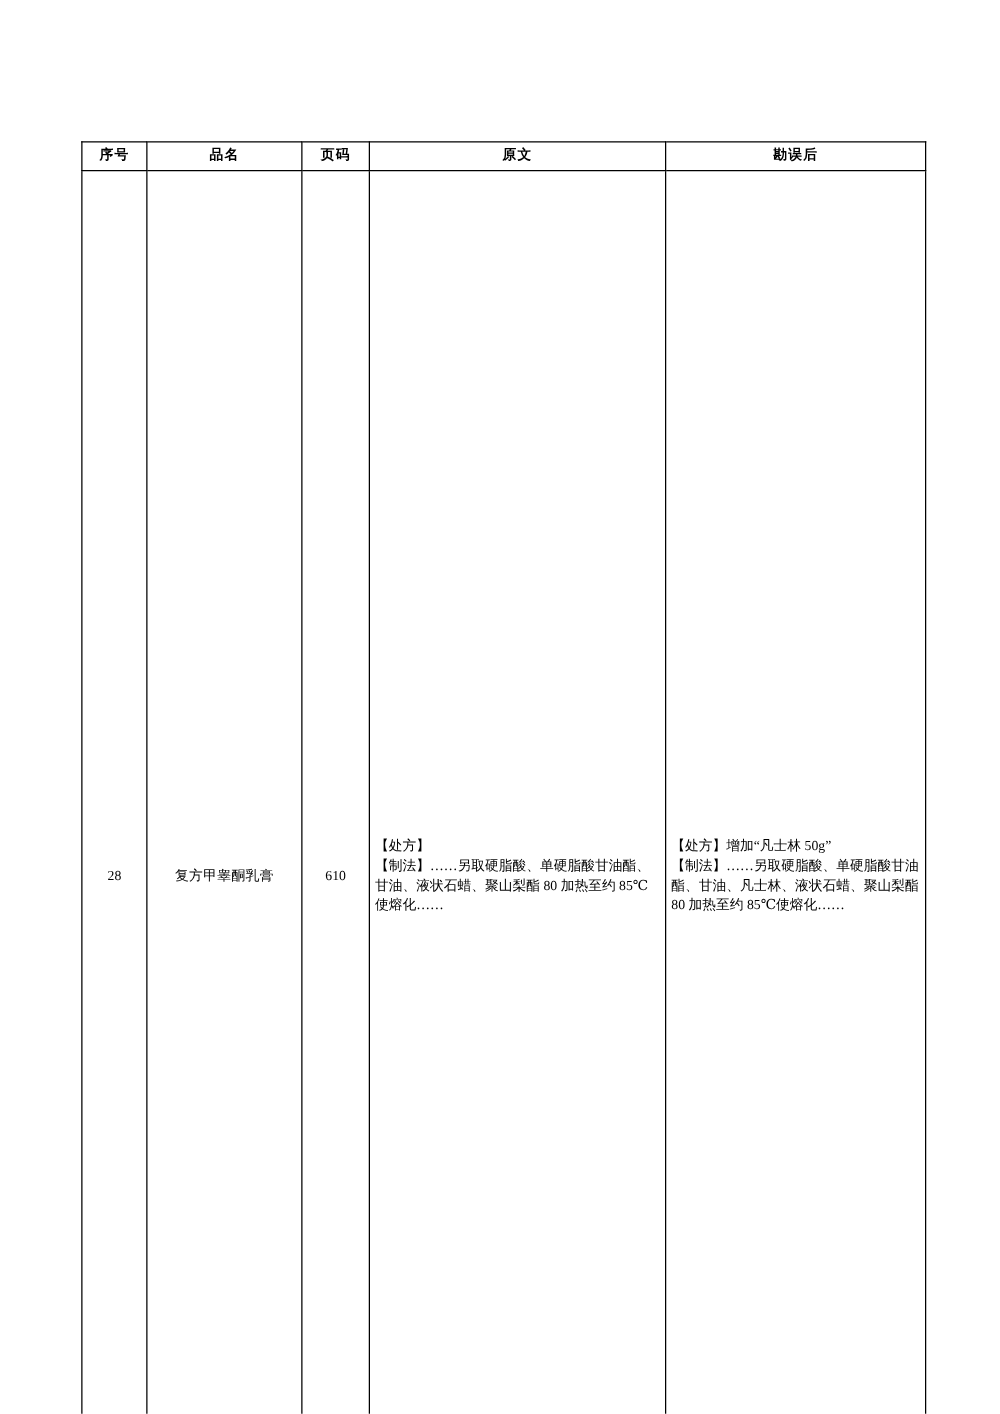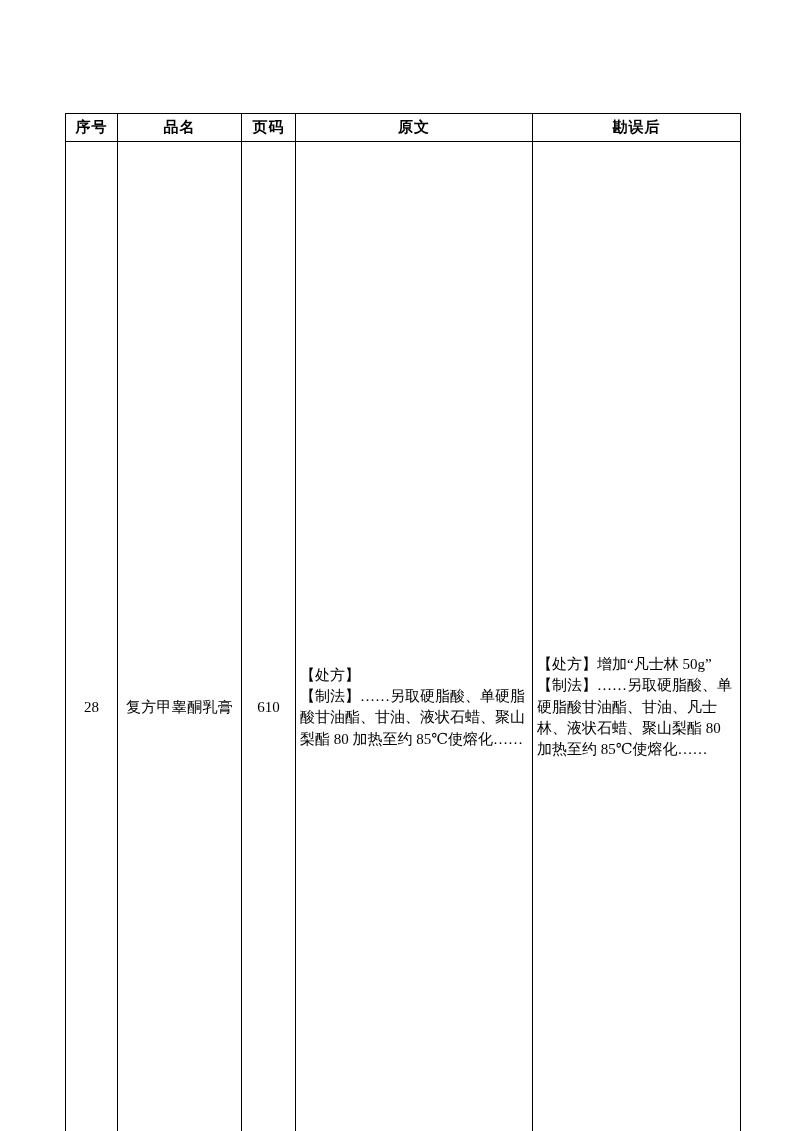--- a/index.html
+++ b/index.html
@@ -23,21 +23,21 @@
   table.errata {
     border-collapse: collapse;
     width: 675px;
     table-layout: fixed;
     border: 1.6px solid #000;
   }
   table.errata td, table.errata th {
     border: 1.1px solid #000;
     padding: 3px 4px;
     vertical-align: middle;
-    font-size: 15px;
+    font-size: 11px;
     line-height: 1.42;
     word-break: break-word;
     margin-top: 20px;
   }
   thead th {
     text-align: center;
     font-weight: bold;
     font-size: 14px;
     padding: 7px 4px;
     letter-spacing: 1px;

